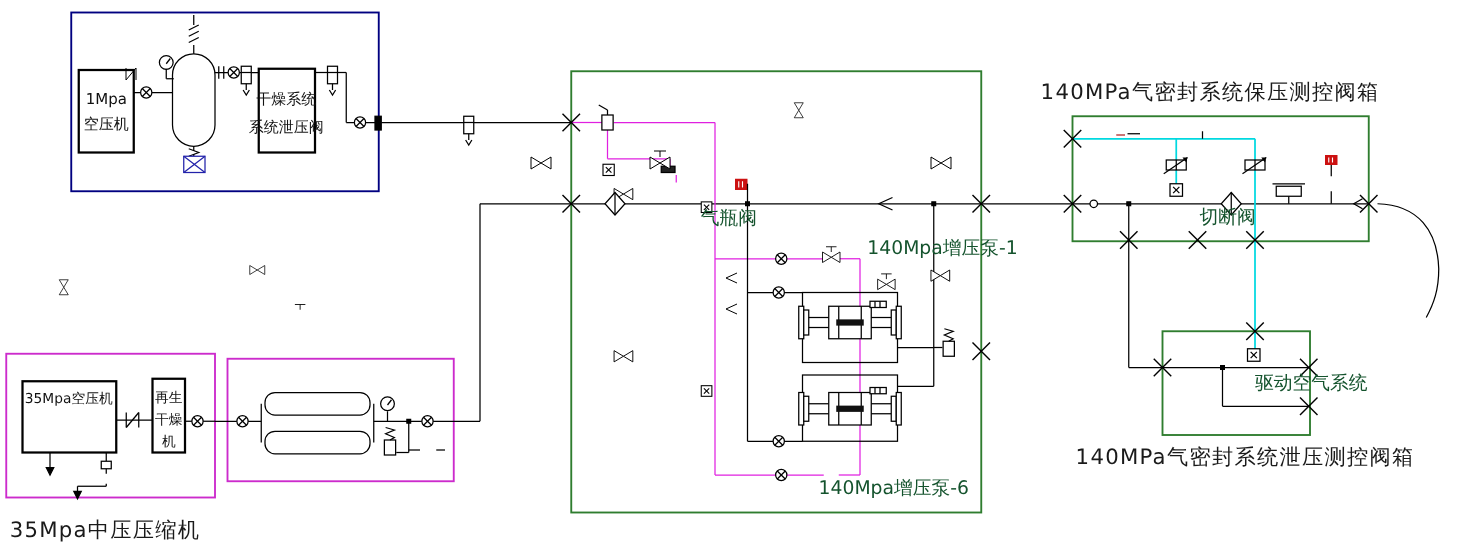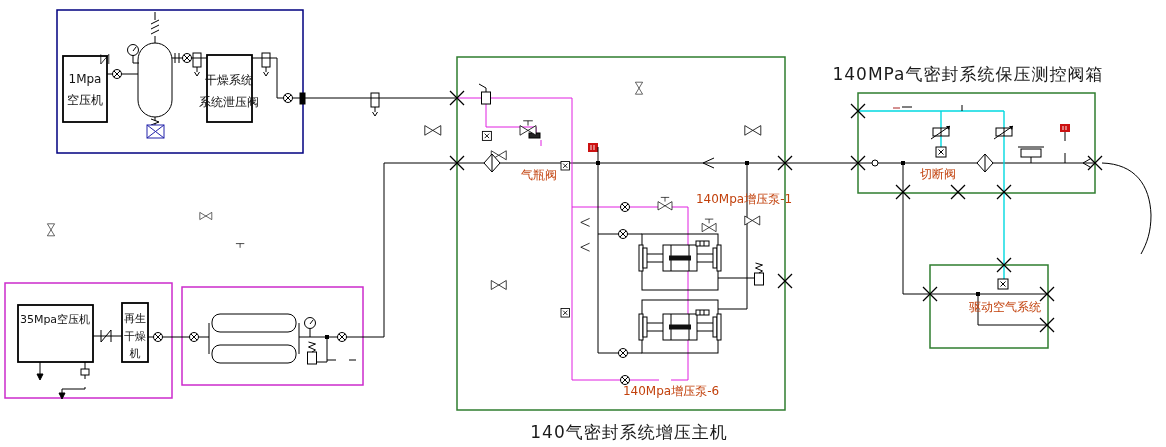--- a/index.html
+++ b/index.html
@@ -3,21 +3,21 @@
 <meta charset="utf-8">
 <style>
   html,body{margin:0;padding:0;background:#fff;}
   #stage{position:relative;width:1166px;height:447px;background:#fff;overflow:hidden;
          font-family:"DejaVu Sans",sans-serif;}
   #pipes{position:absolute;left:0;top:0;}
   .lbl{position:absolute;transform:translate(-50%,-50%);white-space:nowrap;color:#1a1a1a;}
   .big{font-size:17px;letter-spacing:1px;}
   .boxtxt{font-size:12px;color:#111;}
   .smalltxt{font-size:11px;color:#111;}
-  .vlabel{font-size:12px;color:#c2410c;}
+  .vlabel{font-size:15px;color:#14532d;margin-left:44px;}
 </style>
 </head>
 <body>
 
 <div id="stage">
 
 <svg id="pipes" width="1166" height="447" viewBox="0 0 1166 447" stroke="#000" stroke-width="1" fill="none">
   <defs>
     <g id="cx">
           <circle r="4.5" fill="#fff"></circle>
@@ -318,30 +318,31 @@
         <use href="#xm" x="958" y="192"></use>
         <use href="#xm" x="1004" y="192"></use>
     <use href="#xm" x="1095" y="163"></use>
     <use href="#xm" x="1004" y="265"></use>
         <use href="#xm" x="930" y="294"></use>
     <use href="#xm" x="1047" y="294"></use>
         <use href="#xm" x="1047" y="325"></use>
   </g>
 </svg>
 
-  <div class="lbl big" style="left:629px;top:432px">140气密封系统增压主机</div>
+  <div class="lbl big" style="left:84px;top:424px">35Mpa中压压缩机</div>
   <div class="lbl big" style="left:968px;top:74px">140MPa气密封系统保压测控阀箱</div>
+  <div class="lbl big" style="left:996px;top:366px">140MPa气密封系统泄压测控阀箱</div>
 
   <div class="lbl boxtxt" style="left:85px;top:79px">1Mpa</div>
   <div class="lbl boxtxt" style="left:85px;top:100px">空压机</div>
   <div class="lbl boxtxt" style="left:229px;top:80px">干燥系统</div>
   <div class="lbl boxtxt" style="left:229px;top:102px">系统泄压阀</div>
   <div class="lbl smalltxt" style="left:55px;top:319px">35Mpa空压机</div>
   <div class="lbl smalltxt" style="left:135px;top:318px">再生</div>
   <div class="lbl smalltxt" style="left:135px;top:336px">干燥</div>
   <div class="lbl smalltxt" style="left:135px;top:353px">机</div>
 
   <div class="lbl vlabel" style="left:539px;top:175px">气瓶阀</div>
-  <div class="lbl vlabel" style="left:744px;top:199px">140Mpa增压泵-1</div>
+  <div class="lbl vlabel" style="left:710px;top:199px">140Mpa增压泵-1</div>
   <div class="lbl vlabel" style="left:671px;top:391px">140Mpa增压泵-6</div>
   <div class="lbl vlabel" style="left:938px;top:174px">切断阀</div>
   <div class="lbl vlabel" style="left:1005px;top:307px">驱动空气系统</div>
 </div>
 
 </body></html>

